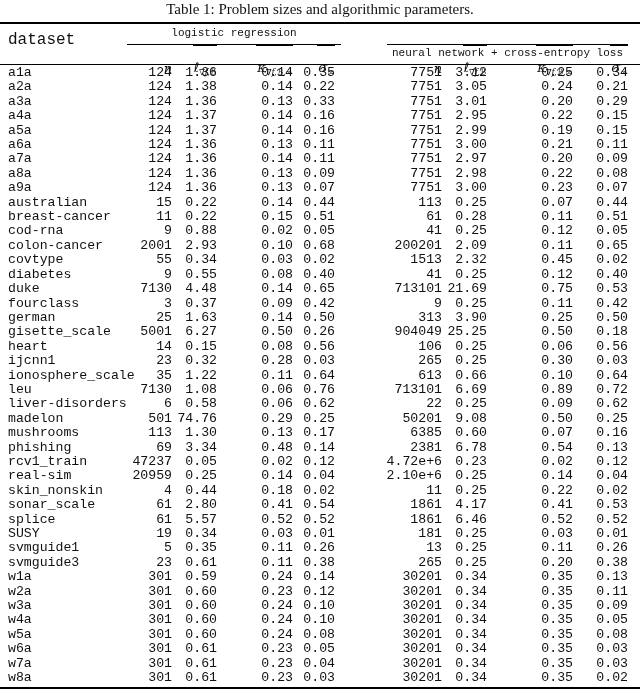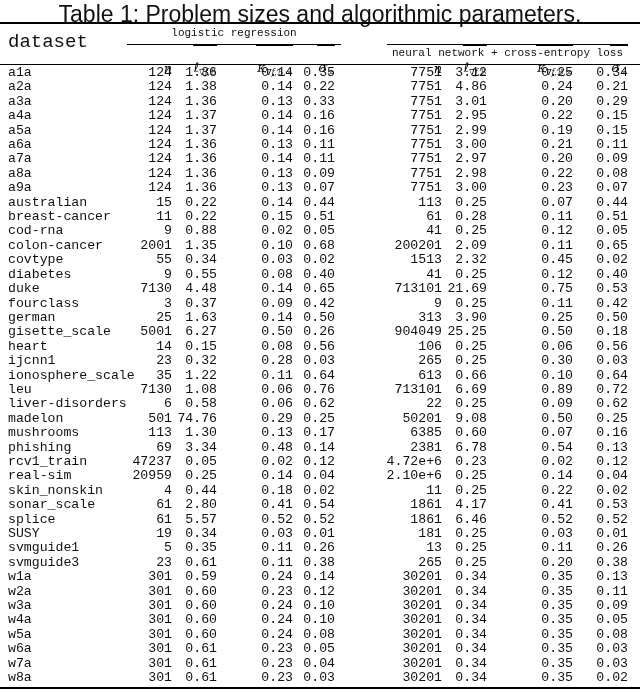--- a/index.html
+++ b/index.html
@@ -1,31 +1,31 @@
 <!DOCTYPE html>
 <html><head>
 <meta charset="utf-8">
 <style>
   html,body{margin:0;padding:0;background:#ffffff;}
   #page{position:relative;width:640px;height:694px;background:#ffffff;color:#111111;overflow:hidden;}
 
   .title{position:absolute;top:1px;left:0;width:640px;text-align:center;
-         font-family:Liberation Sans, sans-serif;font-size:23px;color:#111;}
+         font-family:Liberation Serif, serif;font-size:15px;color:#111;}
 
   .rule{position:absolute;left:0;width:640px;background:#000;}
   .toprule{top:22px;height:2px;}
   .midrule{top:64px;height:1px;}
   .bottomrule{top:687px;height:2px;}
 
   .cmid{position:absolute;top:44px;height:1px;background:#000;}
   .cmid1{left:127px;width:214px;}
   .cmid2{left:387px;width:241px;}
 
   .dataset-label{position:absolute;left:8px;top:31px;font-family:"Liberation Mono",monospace;
-                 font-size:19px;white-space:nowrap;}
+                 font-size:16px;white-space:nowrap;}
 
   .ghead{position:absolute;top:27px;text-align:center;font-family:"Liberation Mono",monospace;
          font-size:11px;white-space:nowrap;display:flex;justify-content:center;overflow:visible;}
   .ghead1{left:127px;width:214px;}
   .ghead2{left:387px;width:241px;margin-top:20px;}
 
   .grid{display:grid;grid-template-columns:110px 62px 45px 76px 42px 107px 45px 86px 55px 12px;}
 
   .subrow{position:absolute;top:45px;left:0;width:640px;height:18px;align-items:end;}
   .subrow .cell{text-align:right;padding-bottom:1px;white-space:nowrap;}
@@ -85,21 +85,21 @@
         <div class="num">0.34</div>
         <div></div>
       </div>
       <div class="trow grid">
         <div class="dset">a2a</div>
         <div class="num">124</div>
         <div class="num">1.38</div>
         <div class="num">0.14</div>
         <div class="num">0.22</div>
         <div class="num">7751</div>
-        <div class="num">4.86</div>
+        <div class="num">3.05</div>
         <div class="num">0.24</div>
         <div class="num">0.21</div>
         <div></div>
       </div>
       <div class="trow grid">
         <div class="dset">a3a</div>
         <div class="num">124</div>
         <div class="num">1.36</div>
         <div class="num">0.13</div>
         <div class="num">0.33</div>
@@ -213,21 +213,21 @@
         <div class="num">0.05</div>
         <div class="num">41</div>
         <div class="num">0.25</div>
         <div class="num">0.12</div>
         <div class="num">0.05</div>
         <div></div>
       </div>
       <div class="trow grid">
         <div class="dset">colon-cancer</div>
         <div class="num">2001</div>
-        <div class="num">1.35</div>
+        <div class="num">2.93</div>
         <div class="num">0.10</div>
         <div class="num">0.68</div>
         <div class="num">200201</div>
         <div class="num">2.09</div>
         <div class="num">0.11</div>
         <div class="num">0.65</div>
         <div></div>
       </div>
       <div class="trow grid">
         <div class="dset">covtype</div>

